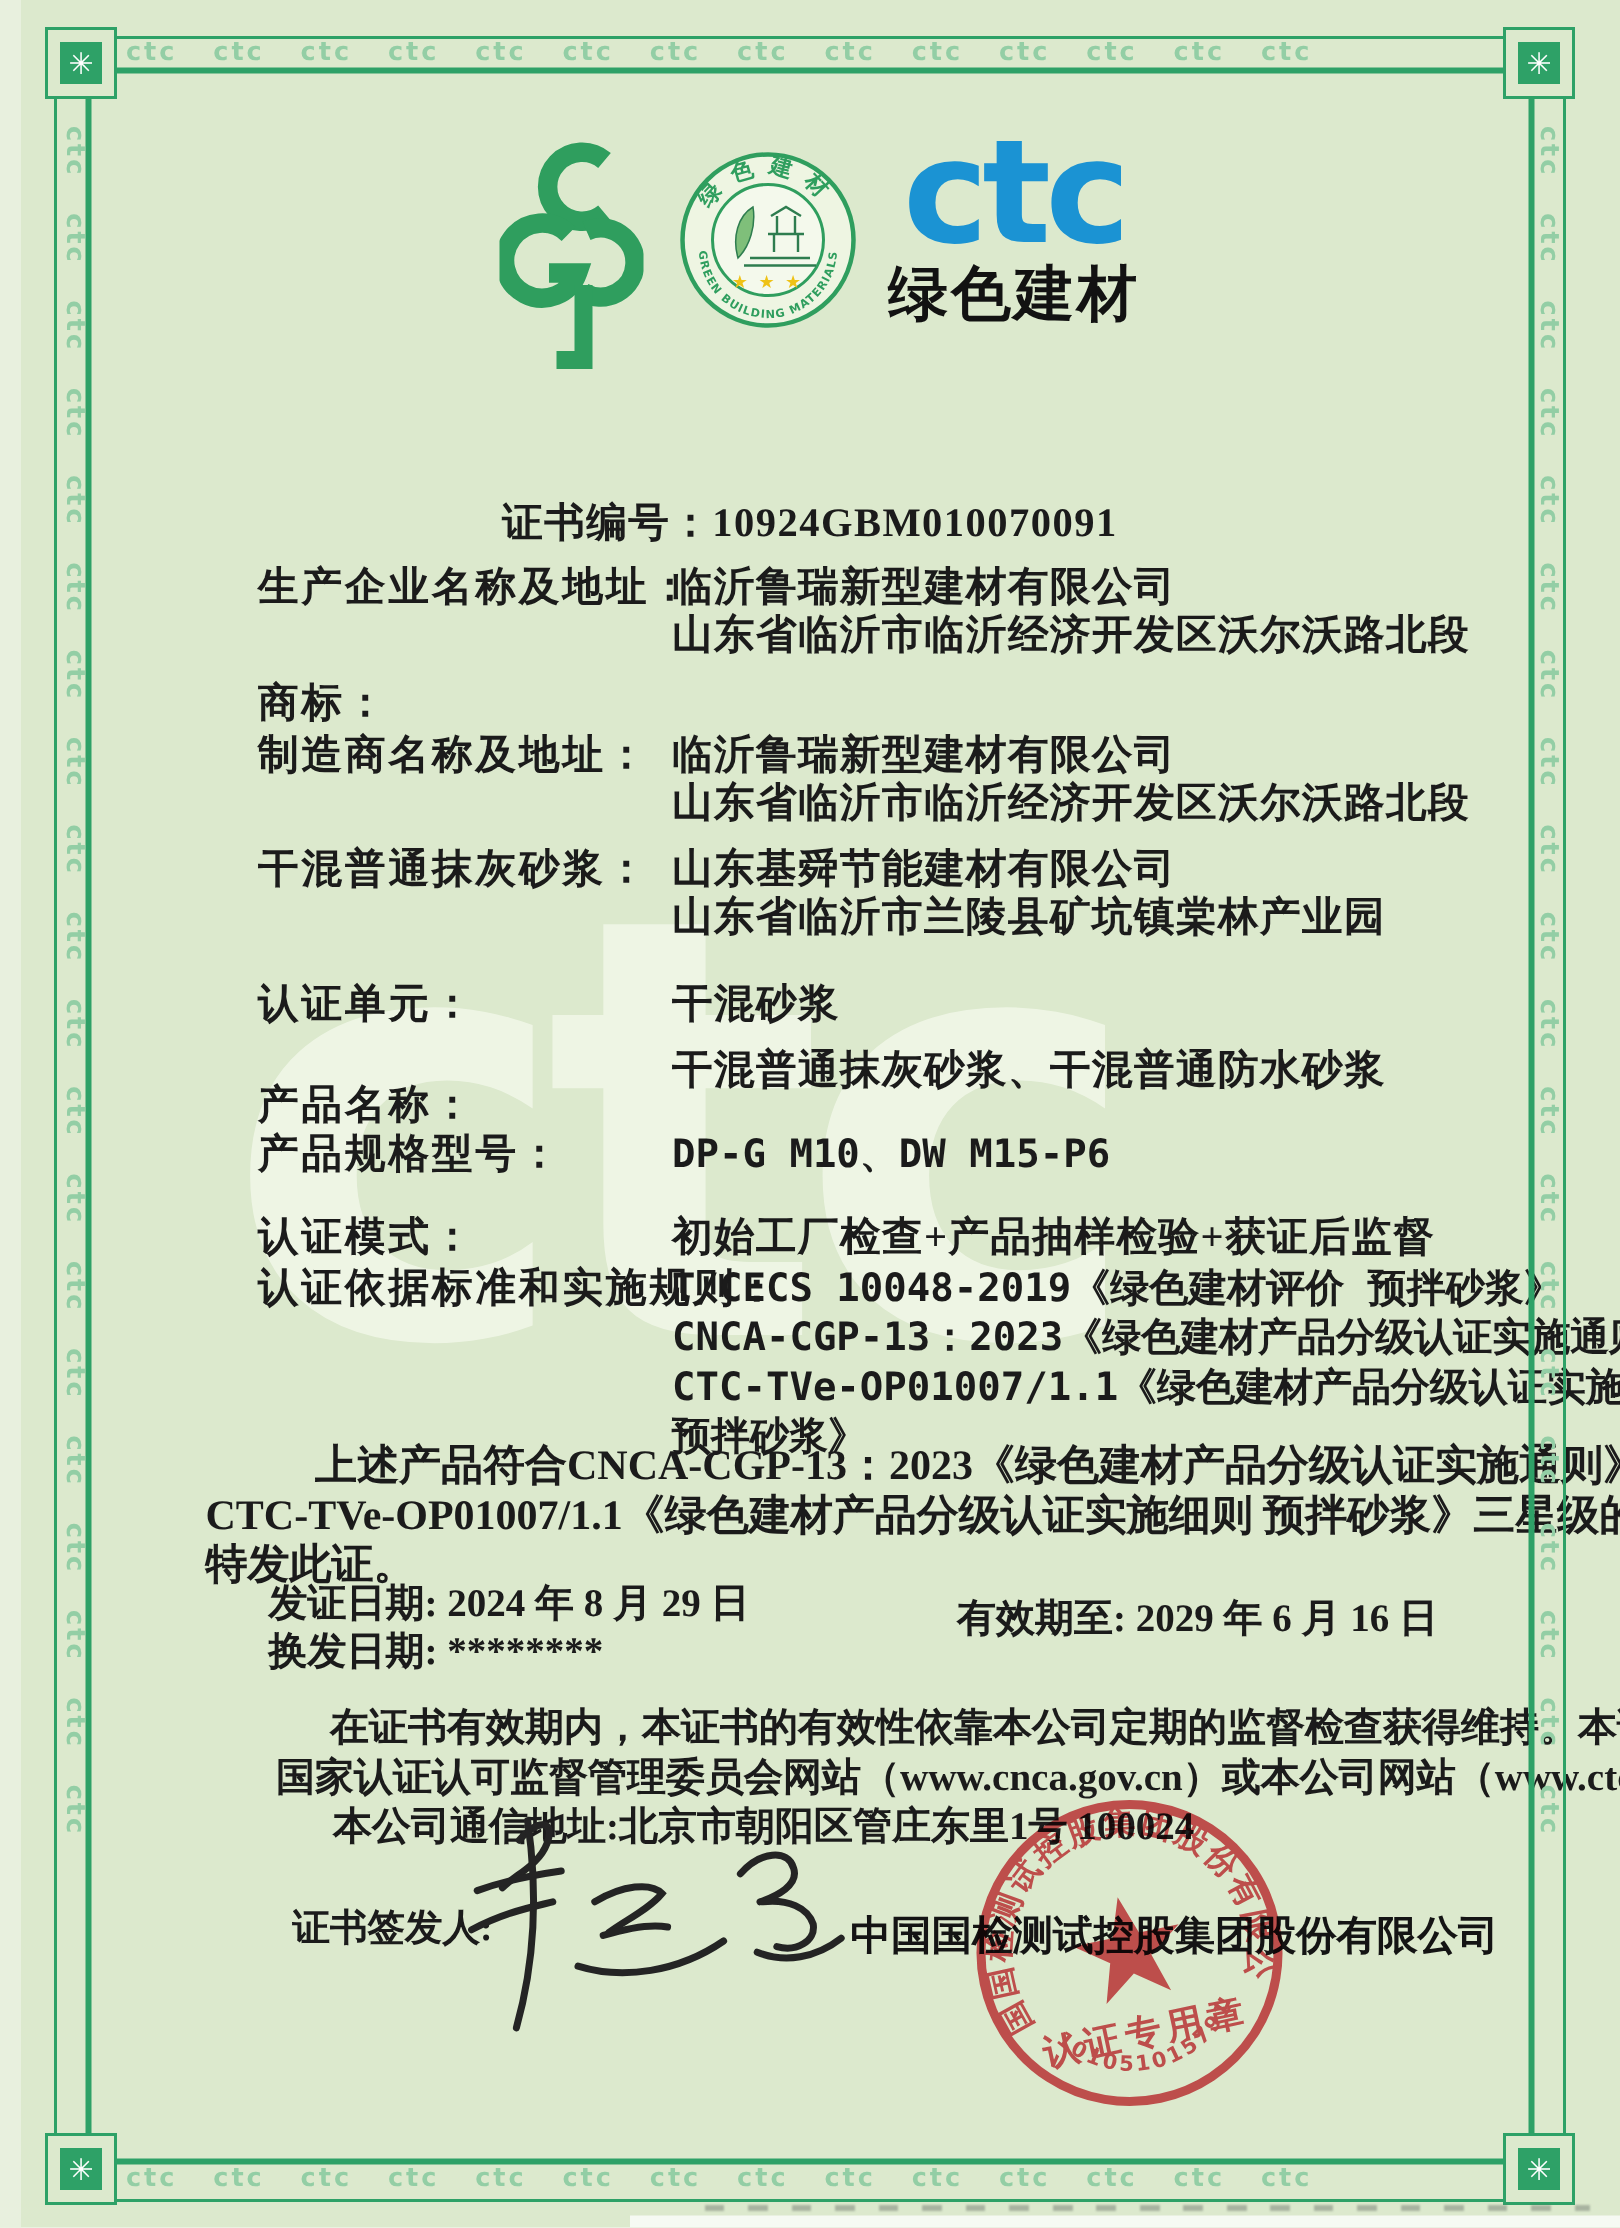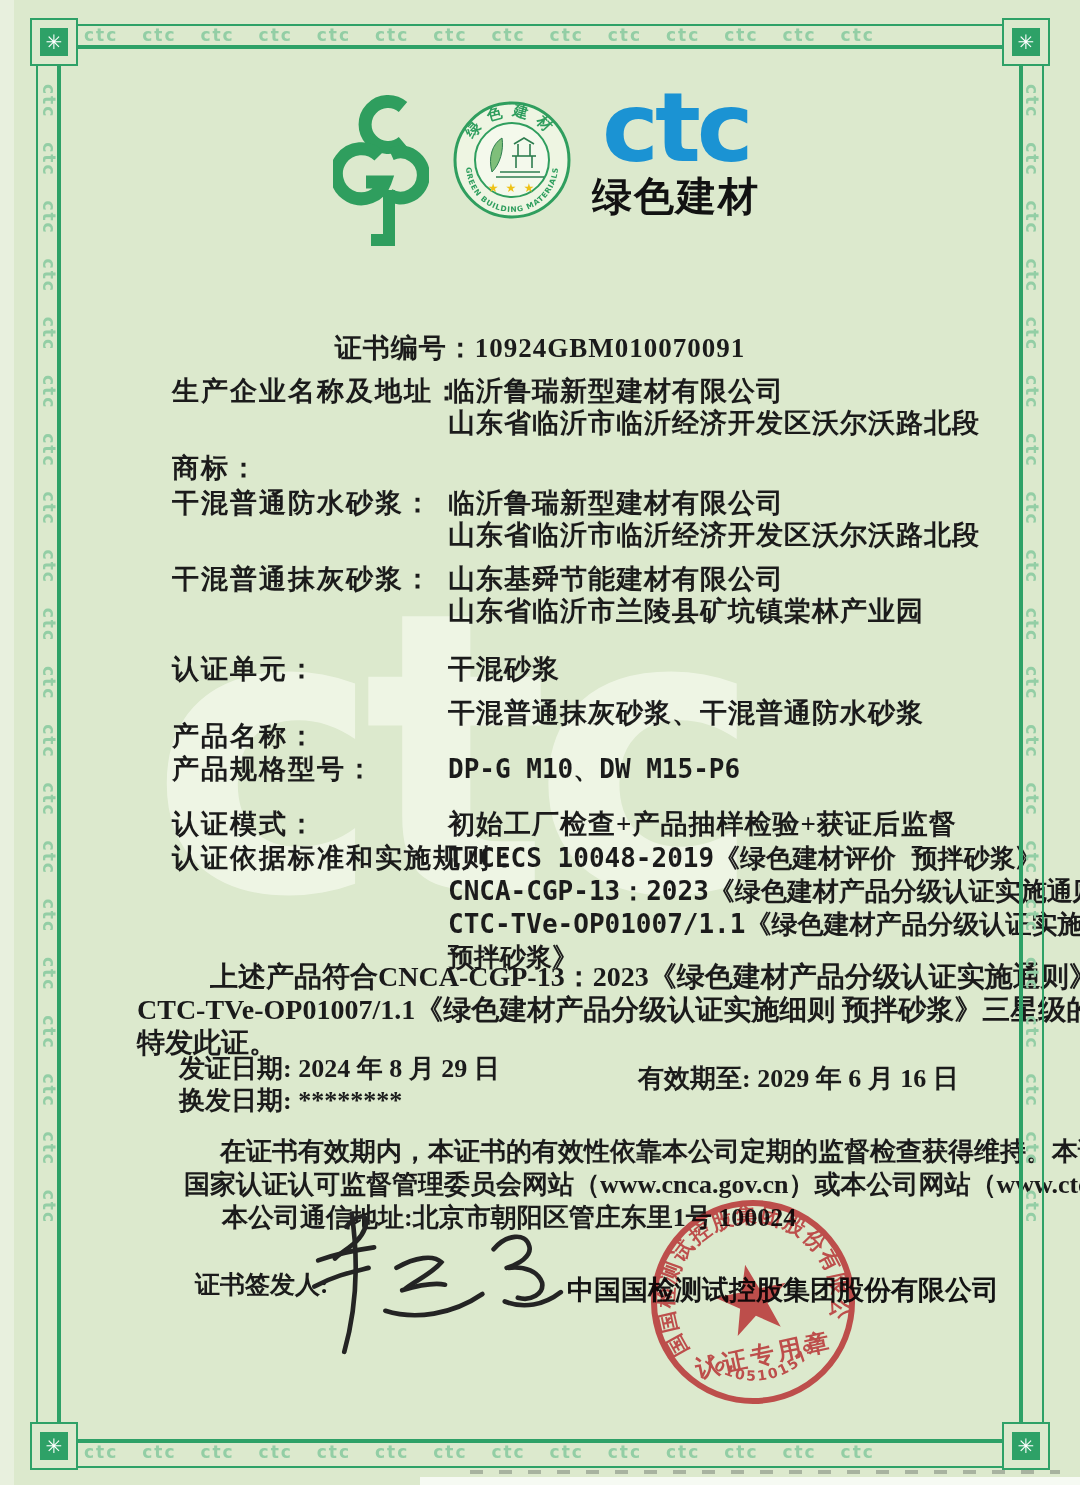--- a/index.html
+++ b/index.html
@@ -111,21 +111,21 @@
   <div class="ctc-sub">绿色建材</div>
 
   <div class="certno">证书编号：10924GBM010070091</div>
 
   <div class="lbl" style="left:172px;top:373px">生产企业名称及地址：</div>
   <div class="val" style="left:448px;top:373px">临沂鲁瑞新型建材有限公司</div>
   <div class="val" style="left:448px;top:405px">山东省临沂市临沂经济开发区沃尔沃路北段</div>
 
   <div class="lbl" style="left:172px;top:450px">商标：</div>
 
-  <div class="lbl" style="left:172px;top:485px">干混普通防水砂浆：</div>
+  <div class="lbl" style="left:172px;top:485px">制造商名称及地址：</div>
   <div class="val" style="left:448px;top:485px">临沂鲁瑞新型建材有限公司</div>
   <div class="val" style="left:448px;top:517px">山东省临沂市临沂经济开发区沃尔沃路北段</div>
 
   <div class="lbl" style="left:172px;top:561px">干混普通抹灰砂浆：</div>
   <div class="val" style="left:448px;top:561px">山东基舜节能建材有限公司</div>
   <div class="val" style="left:448px;top:593px">山东省临沂市兰陵县矿坑镇棠林产业园</div>
 
   <div class="lbl" style="left:172px;top:651px">认证单元：</div>
   <div class="val" style="left:448px;top:651px">干混砂浆</div>
 

